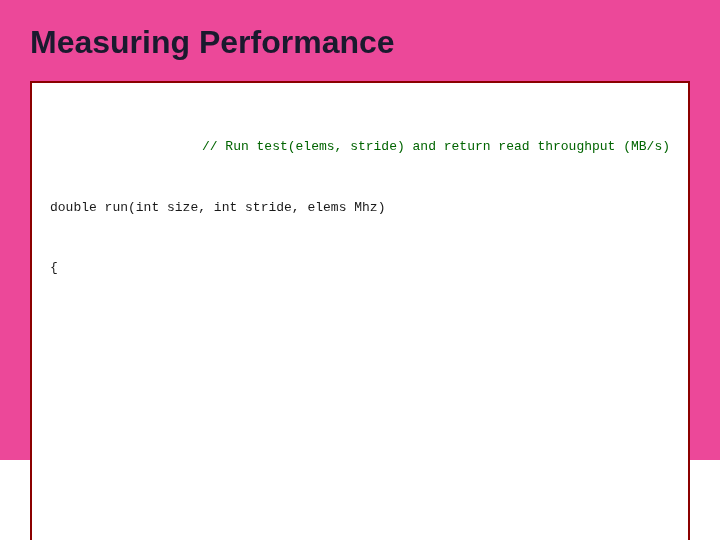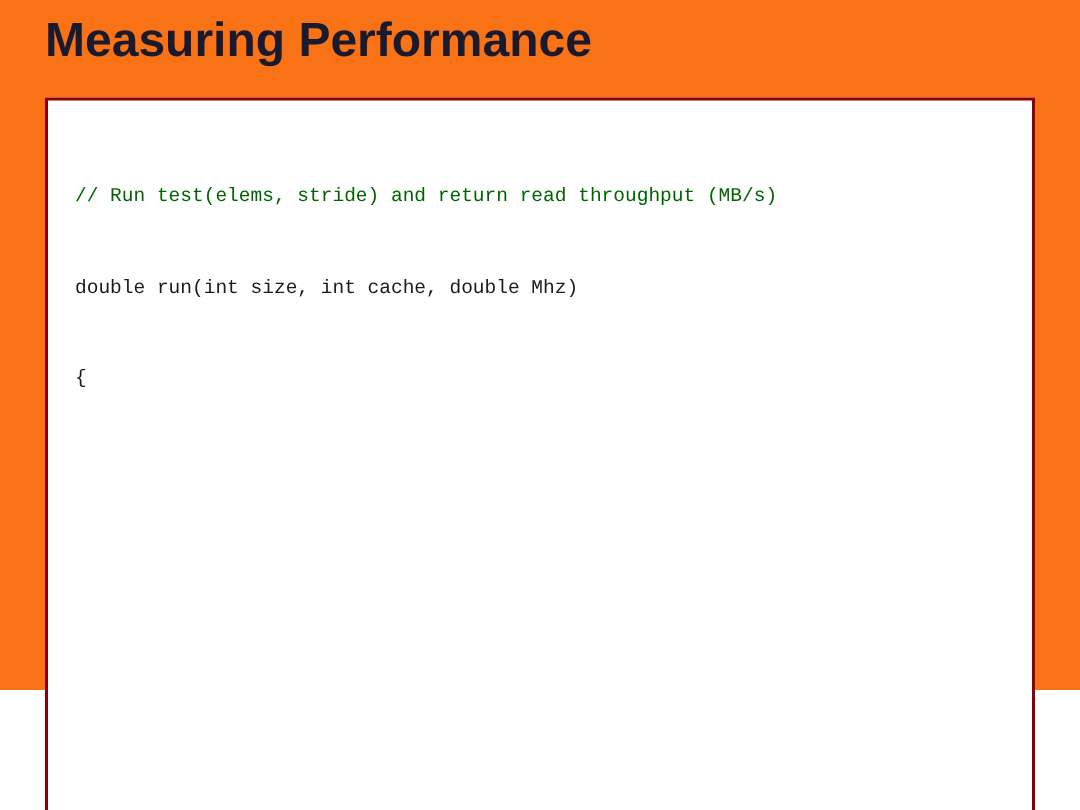--- a/index.html
+++ b/index.html
@@ -12,22 +12,22 @@
       width: 720px;
       height: 540px;
       background: #ffffff;
       font-family: Arial, sans-serif;
       overflow: hidden;
     }
 
     .page {
       width: 720px;
       height: 460px;
-      background: #f97316;
-      padding: 8px 30px;
+      background: #ec4899;
+      padding: 24px 30px;
     }
 
     .title {
       font-size: 32px;
       font-weight: bold;
       color: #1a1a2e;
       margin-bottom: 20px;
     }
 
     .code-box {
@@ -36,35 +36,36 @@
       padding: 14px 18px;
       font-family: 'Courier New', Courier, monospace;
       font-size: 13px;
       color: #1a1a1a;
       line-height: 1.55;
       white-space: pre;
     }
 
     .comment {
       color: #006400;
+      text-align: right;
     }
 
     .code-line {
       display: block;
     }
   </style>
 </head>
 <body>
 
 <div class="page">
   <div class="title">Measuring Performance</div>
 
   <div class="code-box">
     <span class="code-line comment">// Run test(elems, stride) and return read throughput (MB/s)</span>
-    <span class="code-line">double run(int size, int cache, double Mhz)</span>
+    <span class="code-line">double run(int size, int stride, elems Mhz)</span>
     <span class="code-line">{</span>
     <span class="code-line">&nbsp;</span>
     
     
     
     
     
     
     
     

